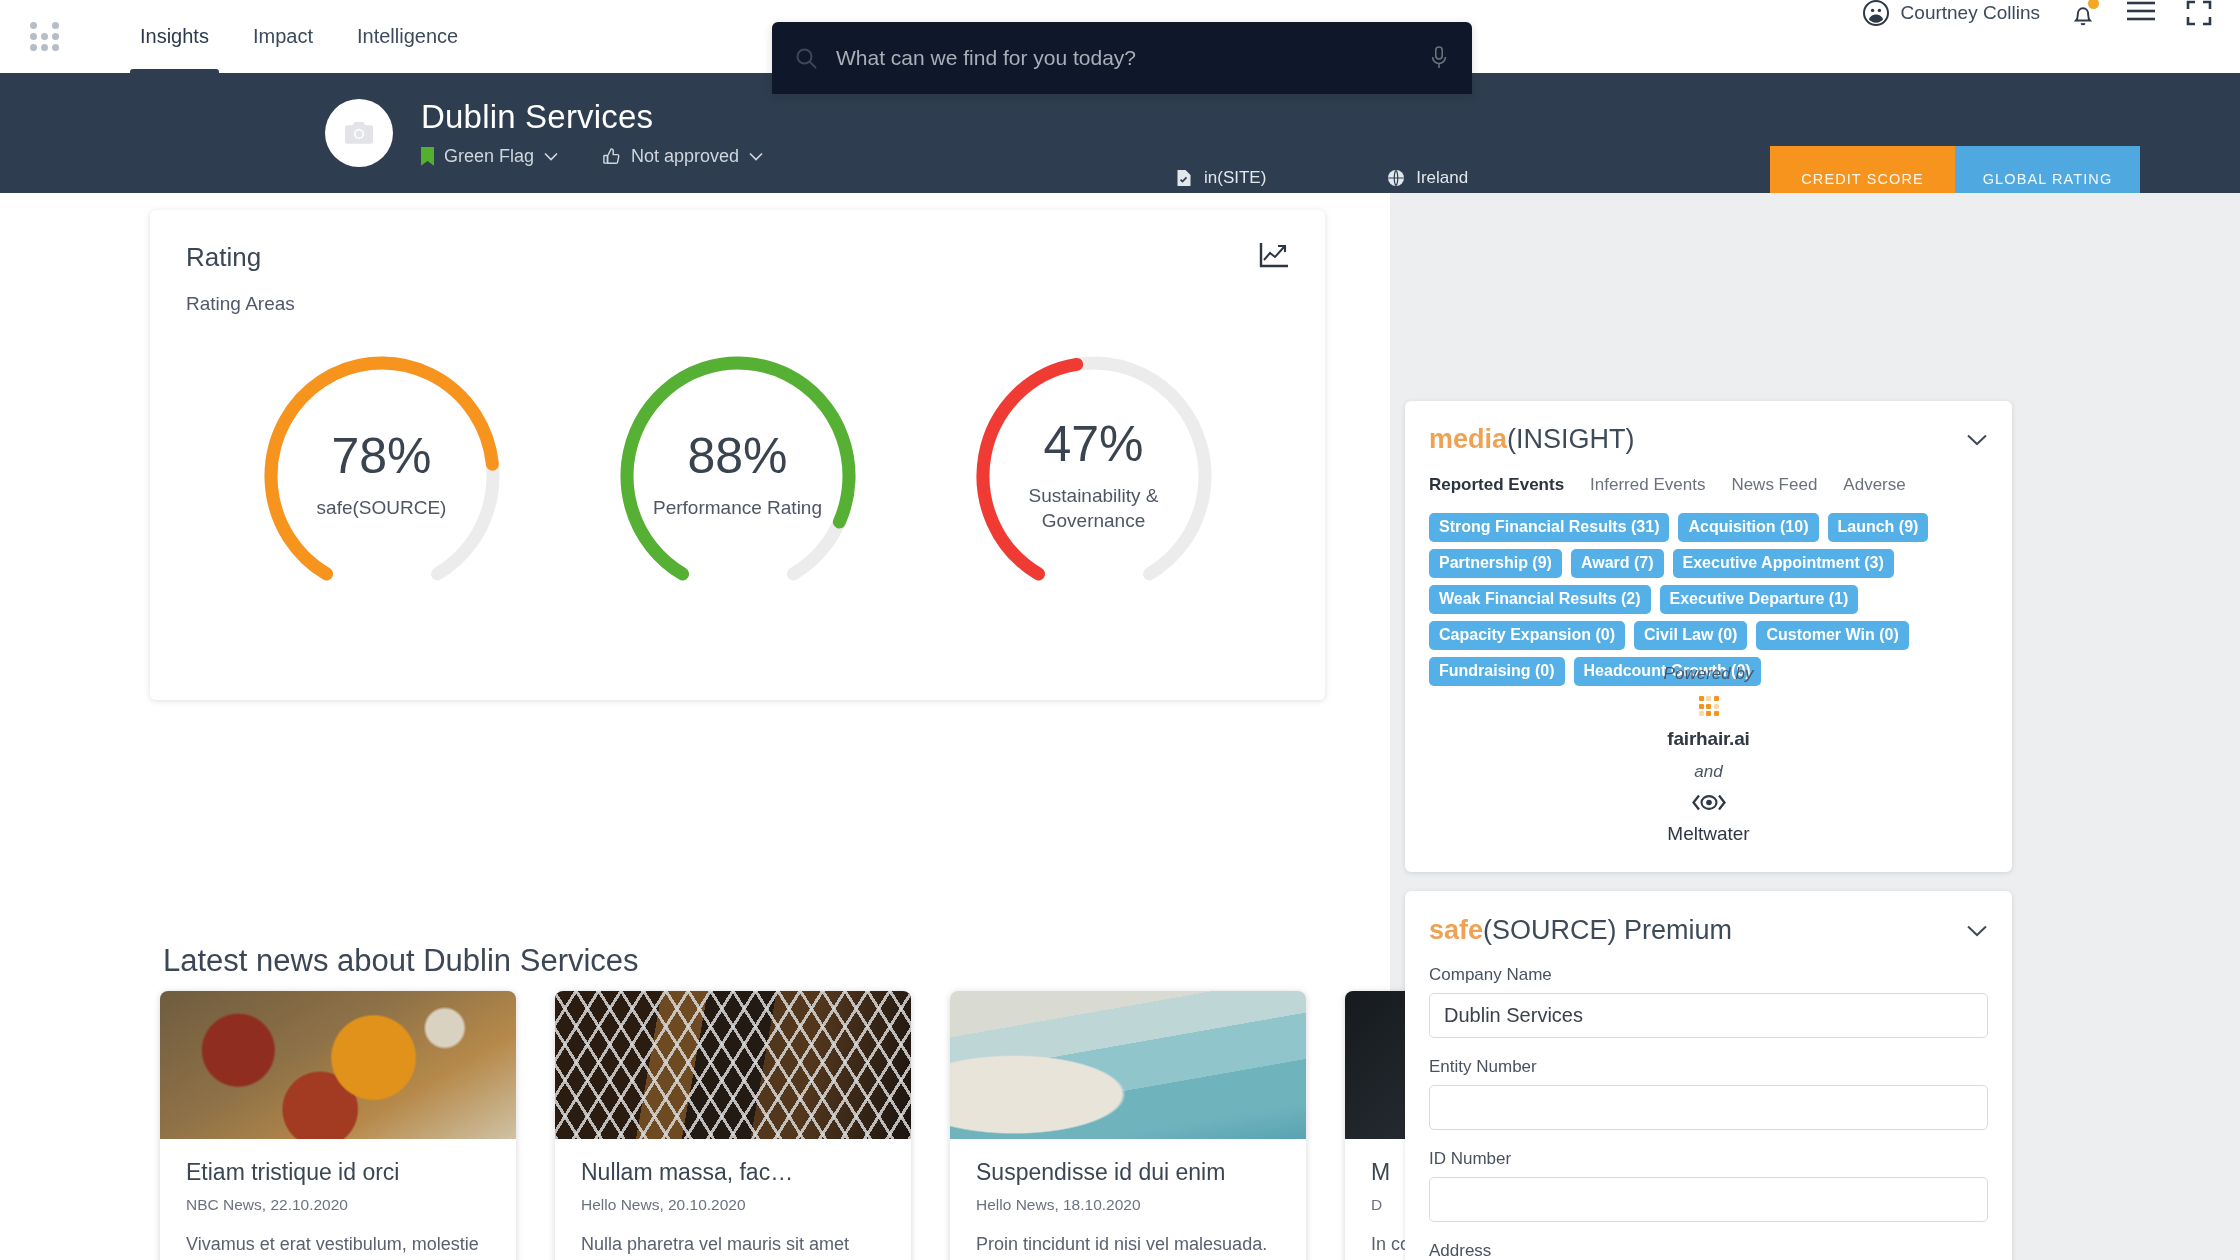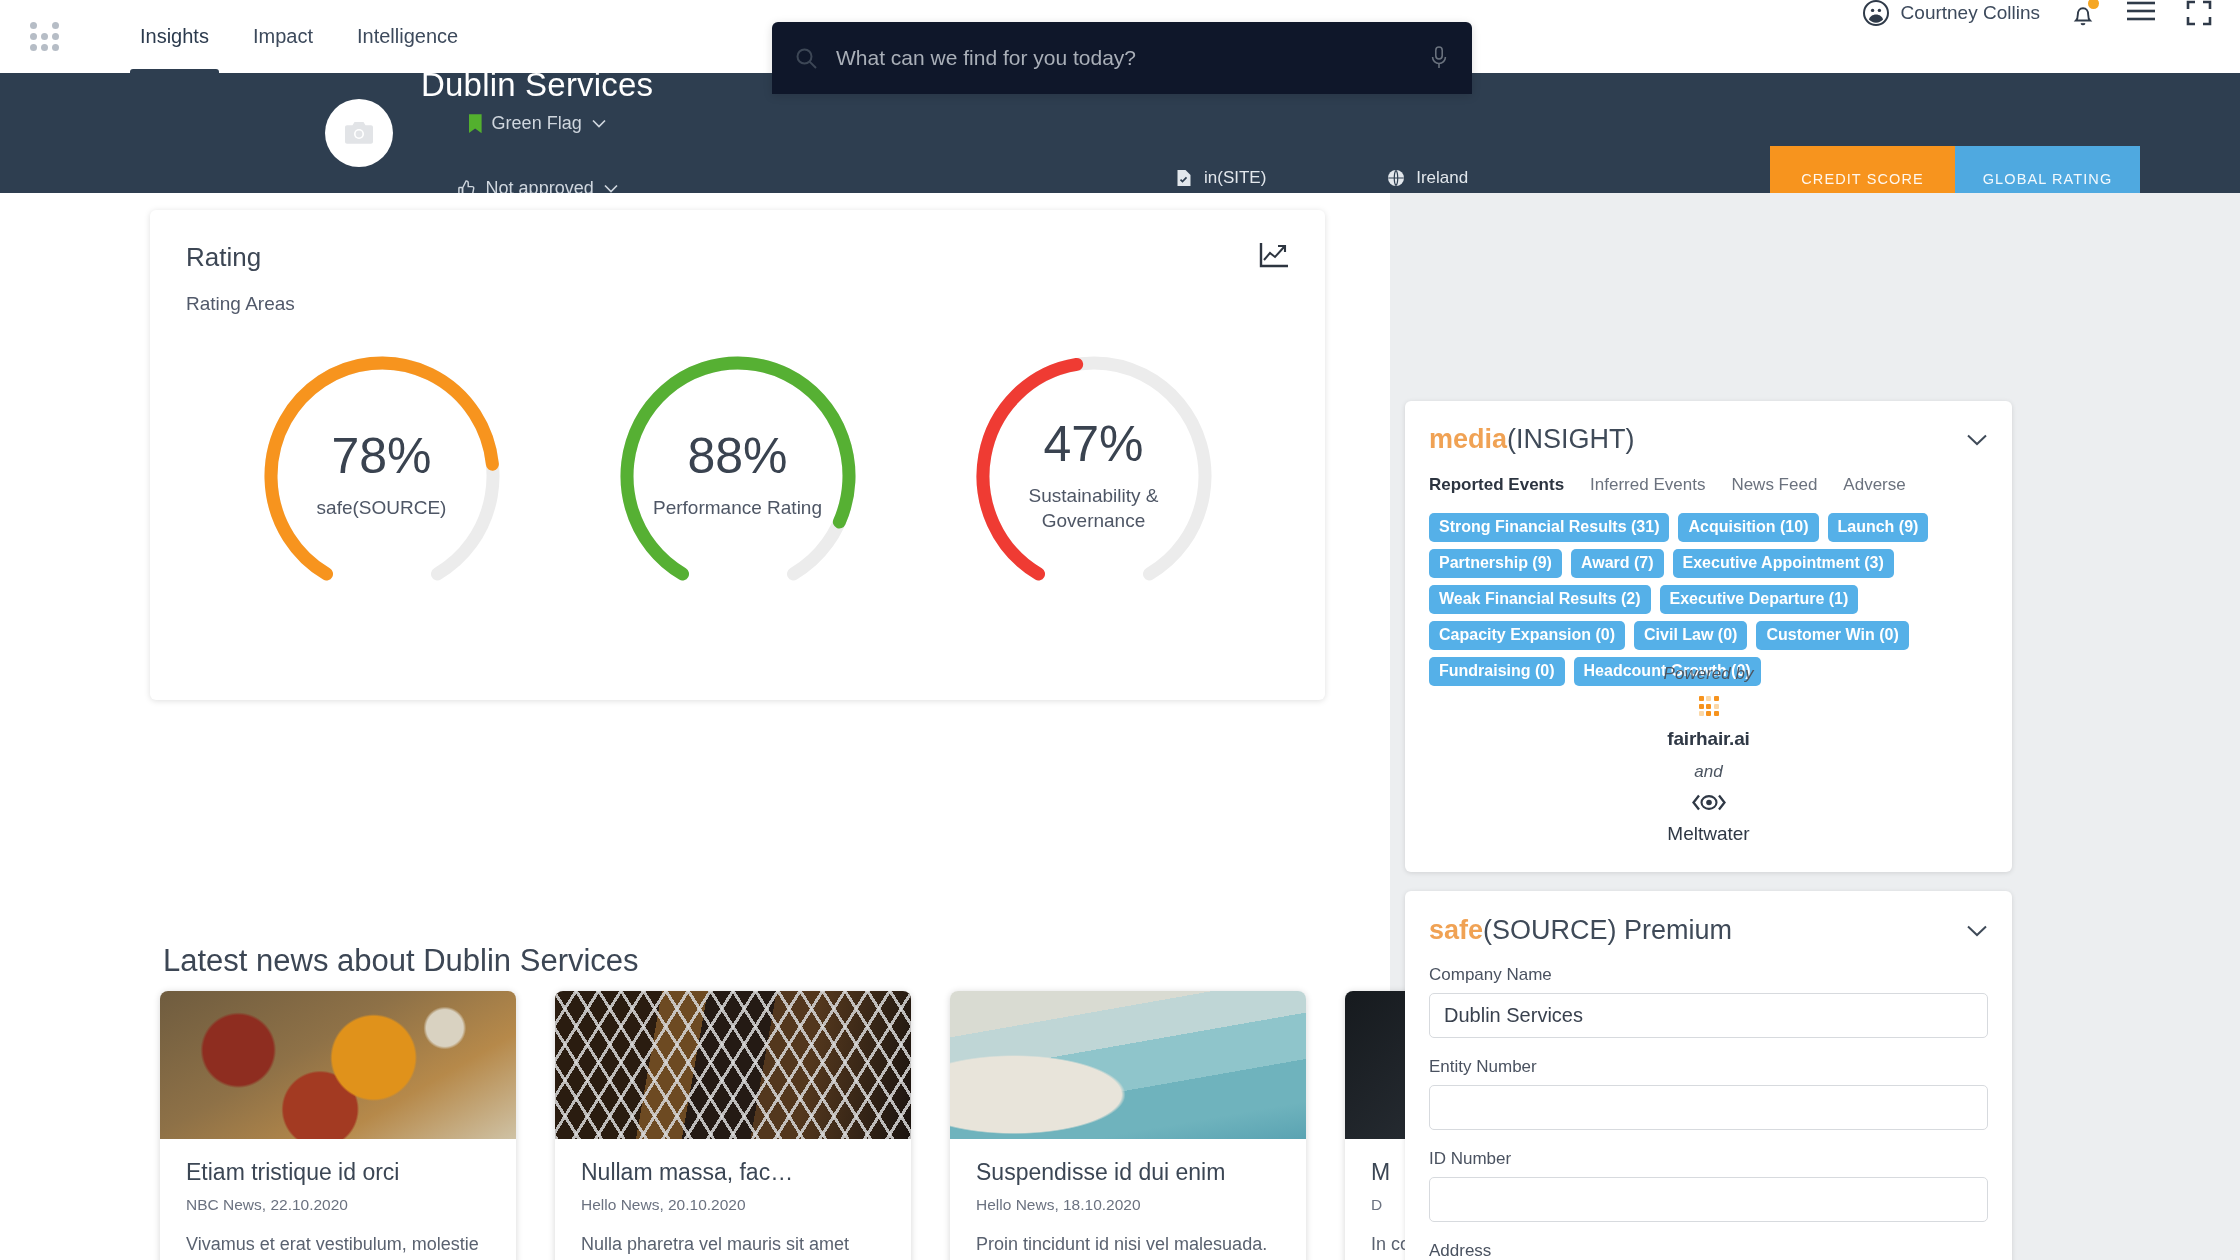--- a/index.html
+++ b/index.html
@@ -58,21 +58,21 @@
   .cohead {
     position: absolute; top: 73px; left: 0; width: 2240px; height: 120px;
     background: #2e3e50; display: flex; align-items: center;
   }
   .avatar-circle {
     margin-left: 325px; width: 68px; height: 68px; border-radius: 50%;
     background: #fff; display:flex; align-items:center; justify-content:center; flex:none;
   }
   .co-ident { margin-left: 28px; }
   .co-name { font-size: 33px; color: #fff; font-weight: 300; line-height: 1.1; letter-spacing:.2px;}
-  .co-sub { display:flex; align-items:center; gap: 44px; margin-top: 10px; flex-direction: column; }
+  .co-sub { display:flex; align-items:center; gap: 44px; margin-top: 10px; }
   .co-pill { display:flex; align-items:center; gap: 10px; cursor:pointer; }
   .flag-sq { width: 13px; height: 19px; background:#53b02e; flex:none;
     clip-path: polygon(0 0,100% 0,100% 100%,50% 76%,0 100%); }
   .co-pill-label { font-size: 18px; color: #cfd6de; }
   .chev { width: 14px; height: 9px; flex:none; }
   .meta-cols { position:absolute; left: 1175px; top: 95px; display: flex; gap: 85px; }
   .meta-col { display:flex; flex-direction: column; gap: 11px; }
   .meta-row { display:flex; align-items:center; gap: 11px; font-size: 17px; color: #e2e7ec; }
   .meta-row .mi { width: 18px; height: 18px; flex:none; }
   .social-row { display:flex; align-items:center; gap: 12px; }

